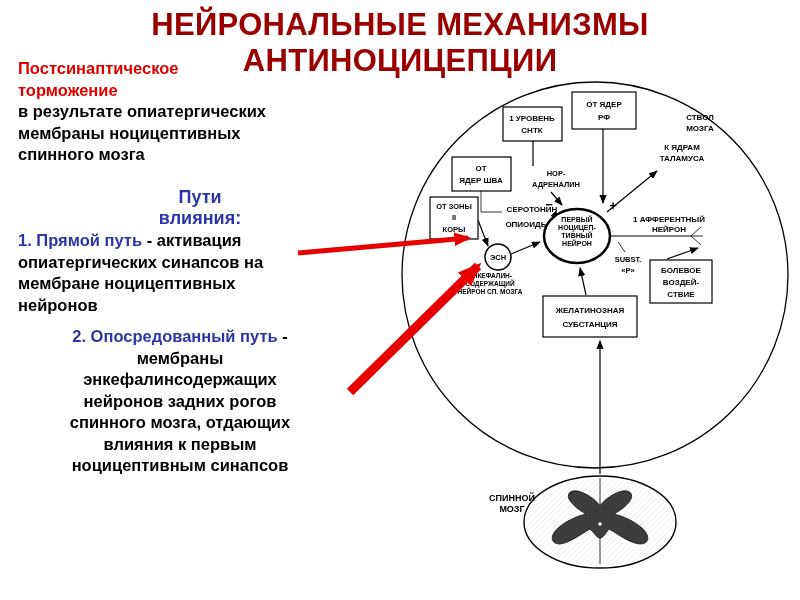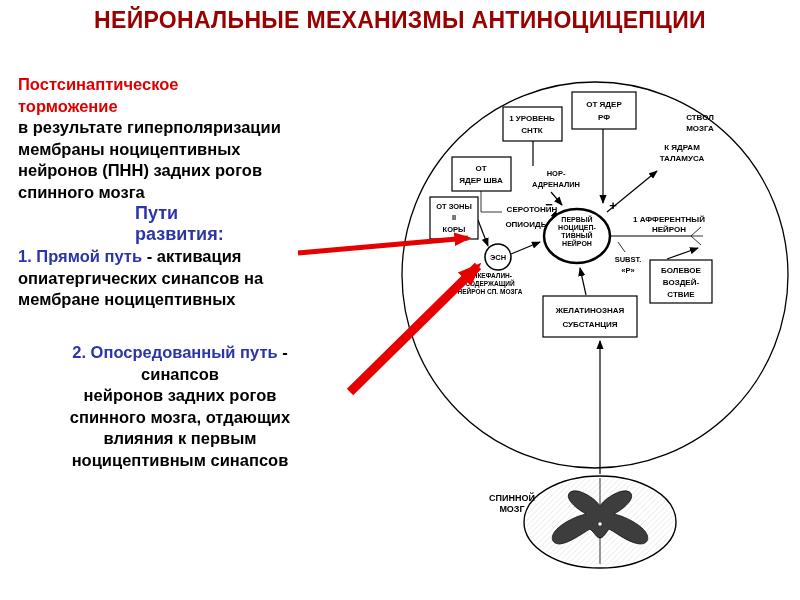--- a/index.html
+++ b/index.html
@@ -1,26 +1,26 @@
 <!DOCTYPE html>
 <html><head>
 <meta charset="utf-8">
 <style>
   html,body{margin:0;padding:0;}
   body{width:800px;height:600px;background:#ffffff;font-family:"Liberation Sans",sans-serif;overflow:hidden;}
   .slide{position:relative;width:800px;height:600px;background:#fff;}
   .title{position:absolute;top:7px;left:0;right:0;margin:0;text-align:center;
-         font-size:23px;font-weight:bold;color:#9a0000;letter-spacing:.3px;}
-  .tb{position:absolute;font-weight:bold;color:#000;margin-top:16px;}
+         font-size:31px;font-weight:bold;color:#9a0000;letter-spacing:.3px;}
+  .tb{position:absolute;font-weight:bold;color:#000;}
   .ln{display:block;white-space:nowrap;}
   .intro{left:18px;top:58px;width:310px;font-size:16.5px;line-height:21.5px;}
   .red{color:#dd0000;}
   .blue{color:#2b35a8;}
   .cyan{color:#00b0f0;}
-  .pathways{left:135px;top:187px;width:130px;font-size:18px;line-height:21px;color:#2b35a8;}
+  .pathways{left:135px;top:187px;width:130px;text-align:center;font-size:18px;line-height:21px;color:#2b35a8;}
   .item1{left:18px;top:230px;width:310px;font-size:16.5px;line-height:21.5px;}
   .item2{left:25px;top:326px;width:310px;font-size:16.5px;line-height:21.5px;text-align:center;}
   .item3{left:30px;top:477px;width:250px;font-size:17px;line-height:22px;}
   .item3 .ind{padding-left:48px;}
   .item3 .sind{padding-left:6px;}
   svg.overlay{position:absolute;left:0;top:0;pointer-events:none;}
   .dbox{fill:#fff;stroke:#000;stroke-width:1.2;}
   .dline{stroke:#000;stroke-width:1.2;fill:none;}
   .thin{stroke-width:0.8;}
   svg text{font-family:"Liberation Sans",sans-serif;fill:#000;}
@@ -34,40 +34,41 @@
 </head>
 <body>
 
 <div class="slide">
 
   <h1 class="title">НЕЙРОНАЛЬНЫЕ МЕХАНИЗМЫ АНТИНОЦИЦЕПЦИИ</h1>
 
   <div class="tb intro">
     <span class="ln red">Постсинаптическое</span>
     <span class="ln red">торможение</span>
-    <span class="ln">в результате гиперполяризации</span>
+    <span class="ln">в результате опиатергических</span>
     <span class="ln">мембраны ноцицептивных</span>
-    <span class="ln">нейронов (ПНН) задних рогов</span>
     <span class="ln">спинного мозга</span>
   </div>
 
   <div class="tb pathways">
     <span class="ln">Пути</span>
-    <span class="ln">развития:</span>
+    <span class="ln">влияния:</span>
   </div>
 
   <div class="tb item1">
     <span class="ln"><span class="blue">1. Прямой путь</span><span> - активация</span></span>
     <span class="ln">опиатергических синапсов на</span>
     <span class="ln">мембране ноцицептивных</span>
+    <span class="ln">нейронов</span>
   </div>
 
   <div class="tb item2">
     <span class="ln"><span class="blue">2. Опосредованный путь</span><span> -</span></span>
-    <span class="ln">синапсов</span>
+    <span class="ln">мембраны</span>
+    <span class="ln">энкефалинсодержащих</span>
     <span class="ln">нейронов задних рогов</span>
     <span class="ln">спинного мозга, отдающих</span>
     <span class="ln">влияния к первым</span>
     <span class="ln">ноцицептивным синапсов</span>
   </div>
 
 
   <svg class="overlay" width="800" height="600" viewBox="0 0 800 600">
     <defs>
       <marker id="mb" viewBox="0 0 10 8" refX="9" refY="4" markerWidth="9" markerHeight="7.2" orient="auto" markerUnits="userSpaceOnUse">

